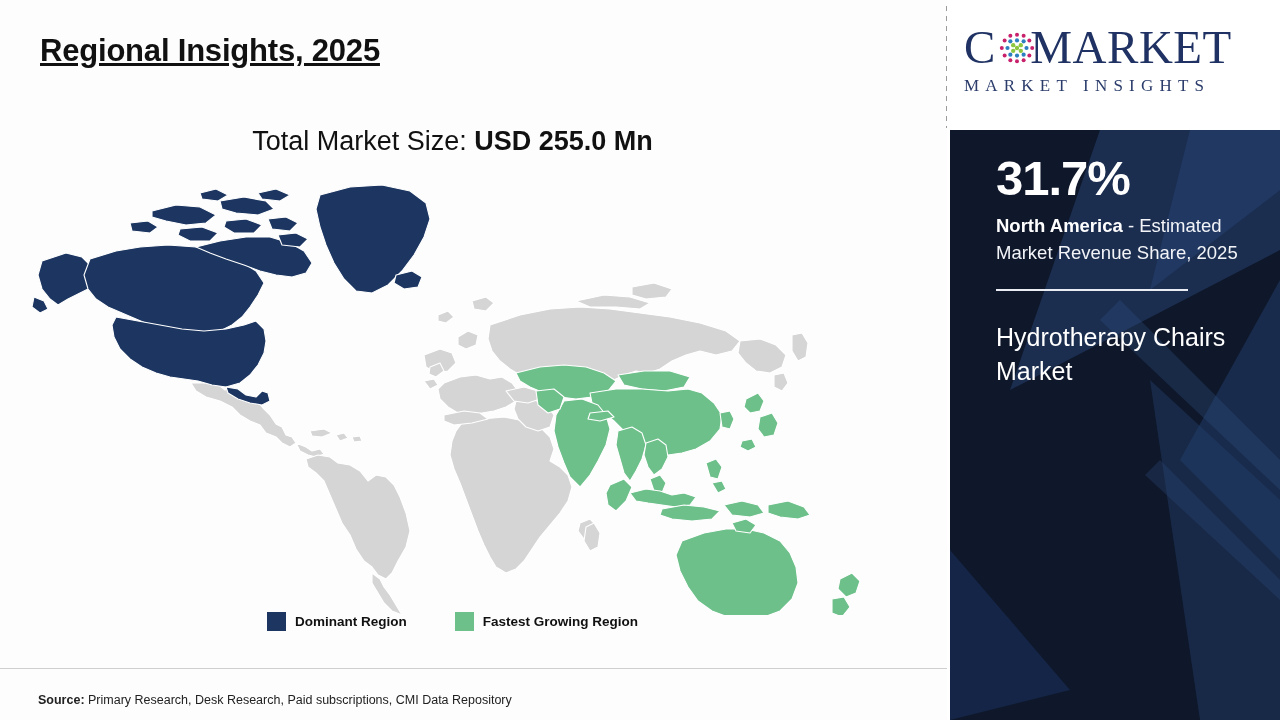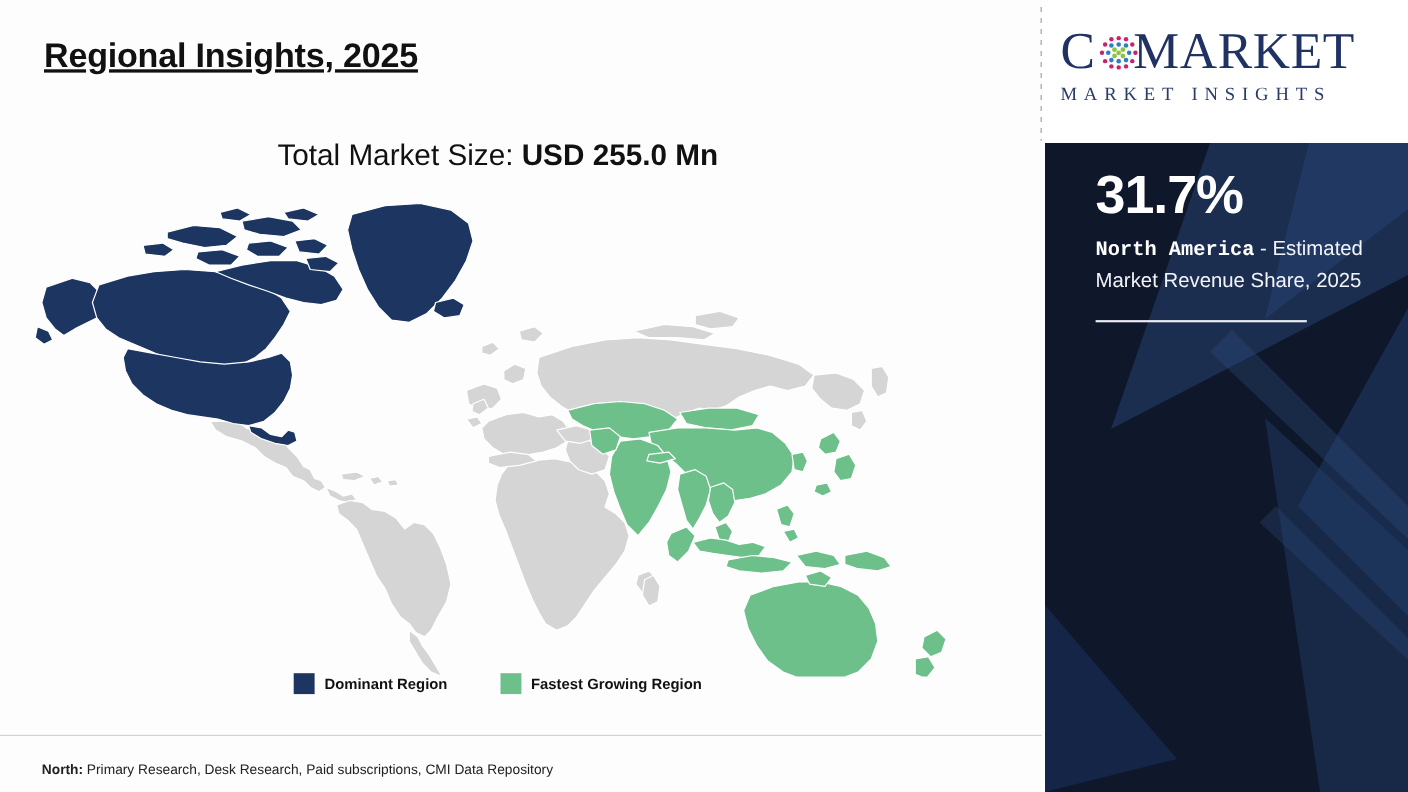--- a/index.html
+++ b/index.html
@@ -82,21 +82,21 @@
   .navy-content{position:absolute;left:46px;top:20px;right:22px;}
 
   .stat-number{
     font-size:49px;font-weight:bold;color:#ffffff;line-height:56px;
     letter-spacing:-1px;margin:0;
   }
   .stat-desc{
     margin-top:6px;font-size:18.5px;line-height:27px;color:#f2f4f8;
     max-width:264px;
   }
-  .stat-desc .region{font-weight:bold;color:#ffffff;font-family:Liberation Mono, monospace;}
+  .stat-desc .region{font-weight:bold;color:#ffffff;}
   .stat-rule{margin-top:23px;width:192px;height:2px;background:#e9ecf2;}
   .market-name{
     margin-top:29px;font-size:25px;line-height:34px;color:#ffffff;font-weight:400;
     max-width:260px;
   }
 </style>
 </head>
 <body>
 
 <div id="root">
@@ -234,21 +234,21 @@
         <span class="legend-label">Dominant Region</span>
       </div>
       <div class="legend-item">
         <span class="legend-swatch" style="background:#6DC08A"></span>
         <span class="legend-label">Fastest Growing Region</span>
       </div>
     </div>
 
     <div class="source-divider"></div>
     <div class="source">
-      <span class="src-label">North:</span><span> Primary Research, Desk Research, Paid subscriptions, CMI Data Repository</span>
+      <span class="src-label">Source:</span><span> Primary Research, Desk Research, Paid subscriptions, CMI Data Repository</span>
     </div>
   </div>
 
   <div class="v-divider"></div>
 
   <div class="logo-area">
     <div class="logo-inner">
       <div class="logo-top">
         <div class="logo-word"><span>C</span><span class="hidden-o">O</span><span>MARKET</span></div>
         <svg class="logo-globe" viewBox="0 0 40 40">
@@ -296,16 +296,17 @@
       <polygon points="0,420 120,560 0,590" fill="#1b3463" opacity="0.5"></polygon>
       <path d="M170 170 L330 330 L330 360 L150 190 Z" fill="#2d4c7e" opacity="0.35"></path>
       <path d="M210 330 L330 450 L330 470 L195 345 Z" fill="#2d4c7e" opacity="0.3"></path>
     </svg>
     <div class="navy-content">
       <div class="stat-number">31.7%</div>
       <div class="stat-desc">
         <span class="region">North America</span><span> - Estimated Market Revenue Share, 2025</span>
       </div>
       <div class="stat-rule"></div>
+      <div class="market-name">Hydrotherapy Chairs Market</div>
     </div>
   </div>
 
 </div>
 
 </body></html>

